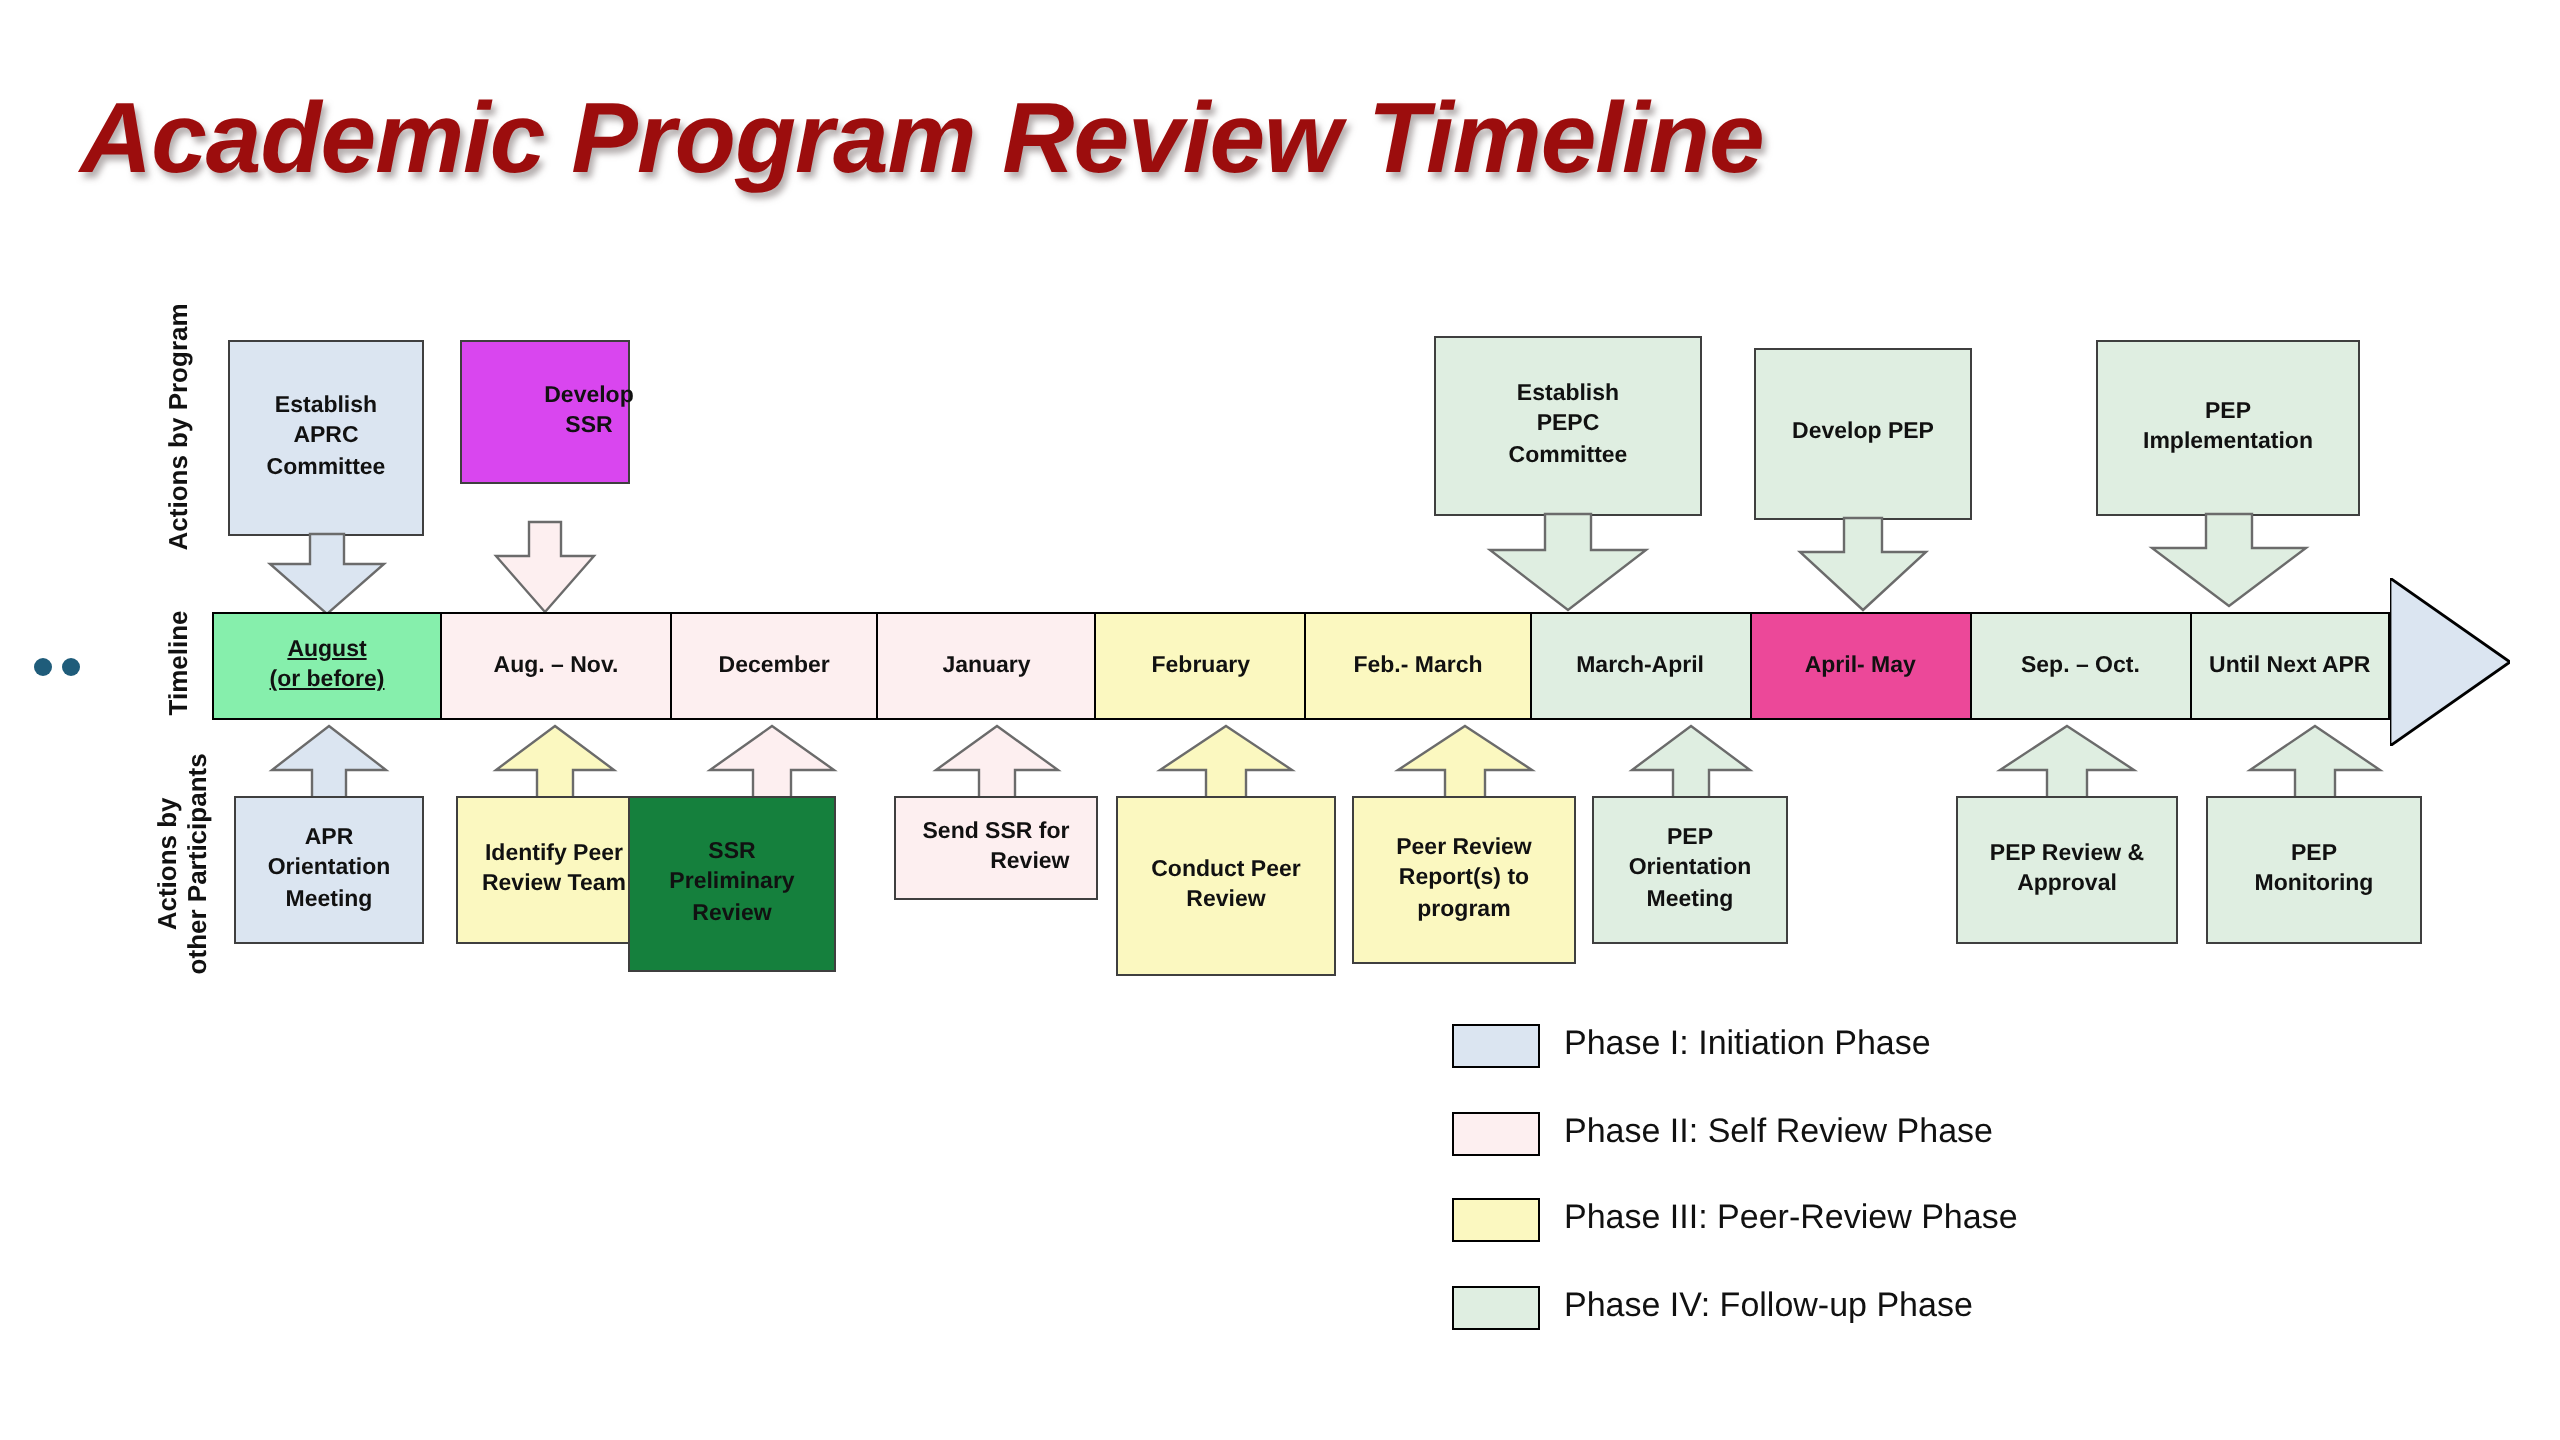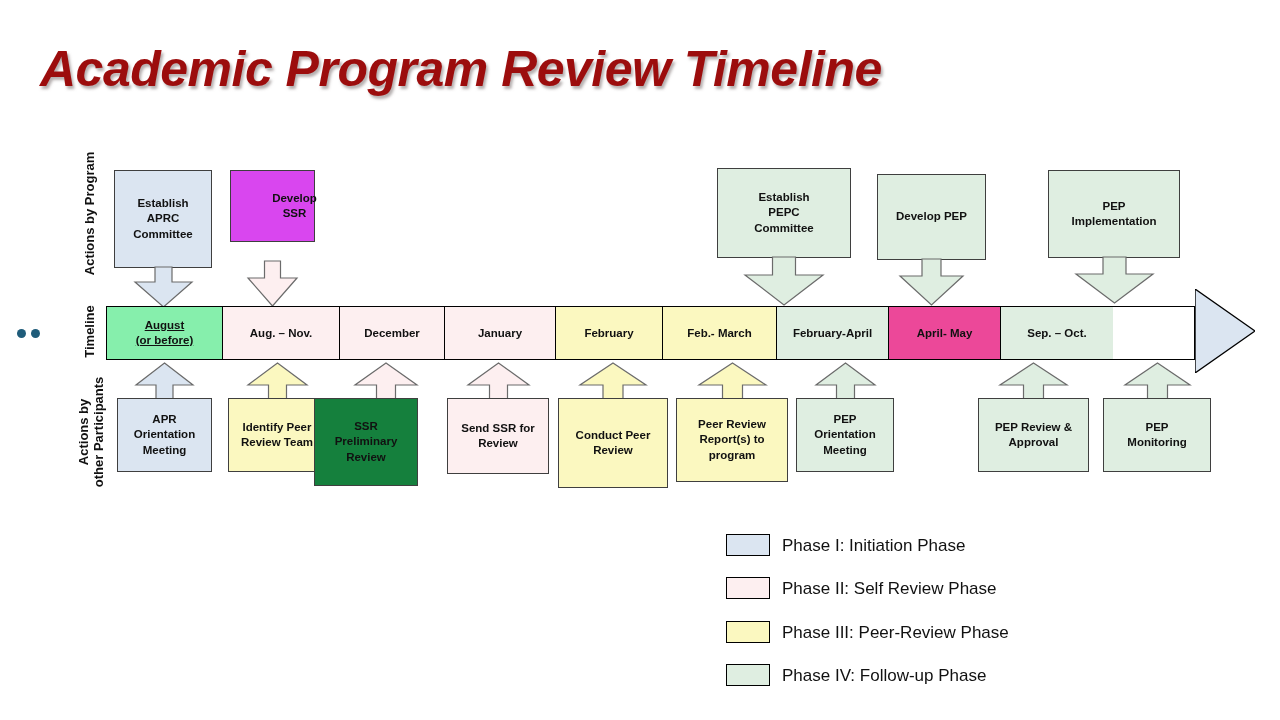--- a/index.html
+++ b/index.html
@@ -95,21 +95,21 @@
   .tl-cell:last-child { border-right: none; }
 
   
   #legend {
     position: absolute;
     left: 726px;
     top: 512px;
   }
   .legend-row {
     display: flex;
-    align-items: flex-end;
+    align-items: flex-start;
     height: 43.5px;
   }
   .legend-swatch {
     width: 44px;
     height: 22px;
     border: 1px solid #000;
     box-sizing: border-box;
     margin-right: 12px;
     flex: none;
   }
@@ -207,27 +207,30 @@
     <div class="tl-cell" style="width: 111px; background: rgb(253, 239, 240);">
       <div><span>January</span></div>
     </div>
     <div class="tl-cell" style="width: 107px; background: rgb(251, 248, 192);">
       <div><span>February</span></div>
     </div>
     <div class="tl-cell" style="width: 114px; background: rgb(251, 248, 192);">
       <div><span>Feb.- March</span></div>
     </div>
     <div class="tl-cell" style="width: 112px; background: rgb(223, 238, 225);">
-      <div><span>February-April</span></div>
+      <div><span>March-April</span></div>
     </div>
     <div class="tl-cell" style="width: 112px; background: #ec4899;">
       <div><span>April- May</span></div>
     </div>
     <div class="tl-cell" style="width: 112px; background: rgb(223, 238, 225);">
       <div><span>Sep. – Oct.</span></div>
+    </div>
+    <div class="tl-cell" style="width: 100px; background: rgb(223, 238, 225);">
+      <div><span>Until Next APR</span></div>
     </div>
   </div>
 <div id="timeline-arrowhead-host" style="position: absolute; left: 1195px; top: 289px;"><svg width="60" height="84" viewBox="0 0 60 84">
       <polygon points="0,0 60,42 0,84" fill="#dbe5f1" stroke="#000" stroke-width="1.4" stroke-linejoin="miter"></polygon>
     </svg></div>
 
 <div id="bottom-row">
     <div class="arrow-wrap" style="left: 136px; top: 363px;">
       <svg width="57" height="36" viewBox="0 0 57 36">
         <polygon points="28.5,0.0 57.0,22.0 37.0,22.0 37.0,36.0 20.0,36.0 20.0,22.0 0.0,22.0" fill="#dbe5f1" stroke="#6b6b6b" stroke-width="1.2" stroke-linejoin="miter" vector-effect="non-scaling-stroke"></polygon>
@@ -261,21 +264,21 @@
         <span>SSR</span>
         <span>Preliminary</span>
         <span>Review</span>
       </div>
     </div>
     <div class="arrow-wrap" style="left: 468px; top: 363px;">
       <svg width="61" height="36" viewBox="0 0 61 36">
         <polygon points="30.5,0.0 61.0,22.0 39.5,22.0 39.5,36.0 21.5,36.0 21.5,22.0 0.0,22.0" fill="#fdeff0" stroke="#6b6b6b" stroke-width="1.2" stroke-linejoin="miter" vector-effect="non-scaling-stroke"></polygon>
       </svg>
     </div>
-    <div class="node" style="left: 447px; top: 398px; width: 102px; height: 76px; background: rgb(253, 239, 240); border-color: rgb(63, 63, 63);">
+    <div class="node" style="left: 447px; top: 398px; width: 102px; height: 52px; background: rgb(253, 239, 240); border-color: rgb(63, 63, 63); text-align: right;">
       <div>
         <span>Send SSR for</span>
         <span>Review</span>
       </div>
     </div>
     <div class="arrow-wrap" style="left: 580px; top: 363px;">
       <svg width="66" height="36" viewBox="0 0 66 36">
         <polygon points="33.0,0.0 66.0,22.0 43.0,22.0 43.0,36.0 23.0,36.0 23.0,22.0 0.0,22.0" fill="#fbf8c0" stroke="#6b6b6b" stroke-width="1.2" stroke-linejoin="miter" vector-effect="non-scaling-stroke"></polygon>
       </svg>
     </div>

